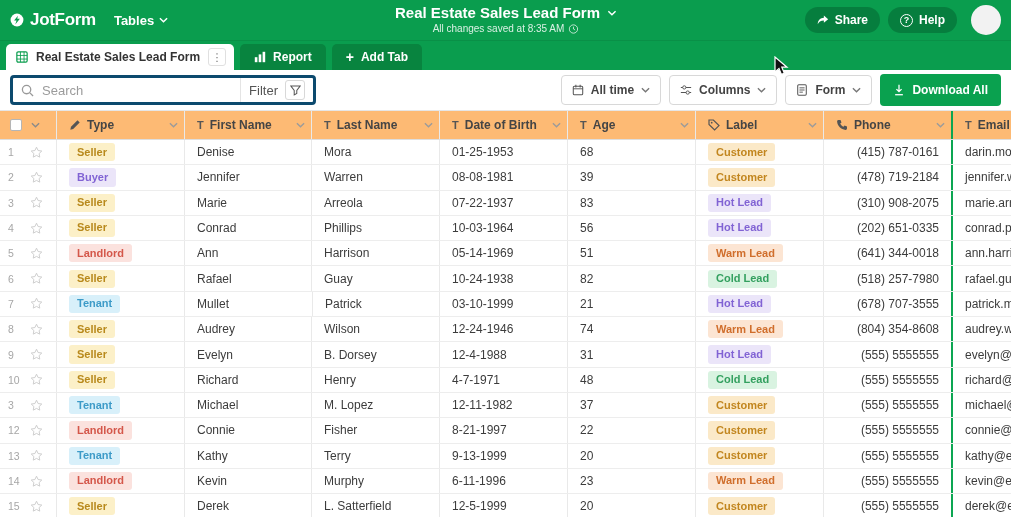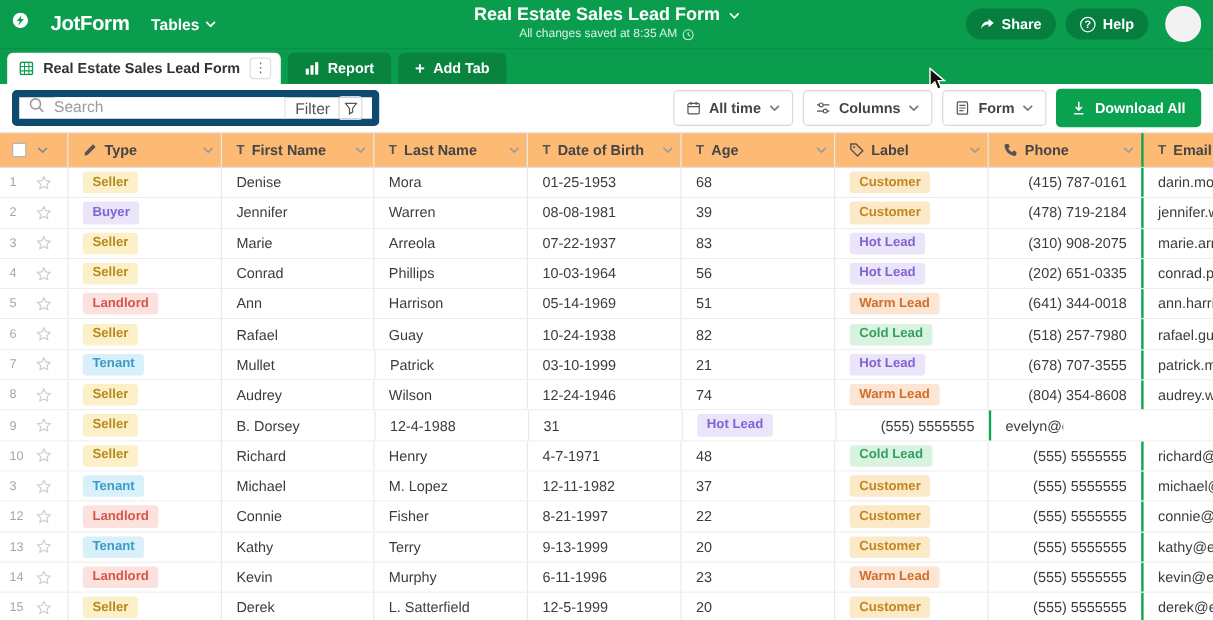--- a/index.html
+++ b/index.html
@@ -2,21 +2,21 @@
 <html><head>
 <meta charset="utf-8">
 <style>
   * { box-sizing: border-box; margin: 0; padding: 0; }
   html,body { width:1011px; height:517px; overflow:hidden; font-family:"Liberation Sans", sans-serif; background:#fff; }
   .app { width:1011px; height:517px; position:relative; overflow:hidden; }
 
   
   .topbar { height:40px; background:#0A9D4E; display:flex; align-items:center; padding:0 10px; position:relative; }
   .topbar-left { display:flex; align-items:center; gap:18px; }
-  .logo { display:flex; align-items:flex-start; gap:18px; cursor:pointer; }
+  .logo { display:flex; align-items:center; gap:6px; cursor:pointer; }
   .logo-text { color:#fff; font-size:17px; font-weight:700; letter-spacing:-0.3px; }
   .tables-menu { display:flex; align-items:center; gap:5px; color:#fff; font-size:13px; font-weight:600; cursor:pointer; }
   .chev { display:inline-flex; width:9px; height:6px; }
   .chev svg { width:100%; height:100%; }
   .topbar-center { position:absolute; left:50%; top:4px; transform:translateX(-50%); text-align:center; color:#fff; }
   .title-row { display:flex; align-items:center; gap:7px; justify-content:center; }
   .page-title { font-size:15px; font-weight:700; color:#fff; }
   .subtitle { margin-top:2px; font-size:10px; color:rgba(255,255,255,0.85); display:flex; align-items:center; gap:4px; justify-content:center; }
   .topbar-right { margin-left:auto; display:flex; align-items:center; gap:8px; }
   .pill-btn { height:26px; border-radius:14px; background:#067E3E; color:#fff; font-size:12px; font-weight:600; display:flex; align-items:center; gap:6px; padding:0 12px; border:none; cursor:pointer; }
@@ -30,21 +30,21 @@
   .tab-active-label { font-size:12px; font-weight:700; color:#333; }
   .kebab-box { width:18px; height:18px; border:1px solid #E0E0E0; border-radius:3px; display:flex; align-items:center; justify-content:center; color:#777; font-size:11px; line-height:1; }
   .tab-green { background:#08843F; color:#fff; padding:0 14px; gap:7px; font-size:12px; font-weight:600; }
   .icon12 { display:inline-flex; width:12px; height:12px; }
   .icon12 svg, .icon14 svg { width:100%; height:100%; }
   .icon14 { display:inline-flex; width:14px; height:14px; }
   .plus { font-size:14px; font-weight:700; line-height:1; }
 
   
   .toolbar { height:41px; background:#fff; display:flex; align-items:center; padding:0 10px; gap:8px; border-bottom:1px solid #E6E6E6; }
-  .searchbox { width:306px; height:30px; border:6px solid #0c4a6e; border-radius:4px; display:flex; align-items:flex-start; background:#fff; }
+  .searchbox { width:306px; height:30px; border:3px solid #0c4a6e; border-radius:4px; display:flex; align-items:center; background:#fff; }
   .search-icon { margin:0 8px; display:inline-flex; width:13px; height:13px; }
   .search-input { flex:1; border:none; outline:none; font-size:13px; color:#333; min-width:0; font-family:"Liberation Sans", sans-serif; }
   .search-input::placeholder { color:#9B9B9B; }
   .filter-part { border-left:1px solid #E4E4E4; height:100%; display:flex; align-items:center; gap:7px; padding:0 8px; cursor:pointer; }
   .filter-label { font-size:13px; color:#555; }
   .funnel-box { width:20px; height:20px; border:1px solid #D8D8D8; border-radius:3px; display:flex; align-items:center; justify-content:center; color:#555; }
   .toolbar-right { margin-left:auto; display:flex; align-items:center; gap:8px; }
   .drop-btn { height:30px; border:1px solid #D8D8D8; border-radius:4px; background:#fff; display:flex; align-items:center; gap:7px; padding:0 10px; font-size:12px; color:#444; font-weight:600; cursor:pointer; }
   .drop-btn .chev { color:#777; }
   .green-btn { height:30px; border:none; border-radius:4px; background:#0AA14F; color:#fff; font-size:12px; font-weight:700; display:flex; align-items:center; gap:7px; padding:16px 13px; cursor:pointer; }
@@ -639,20 +639,23 @@
             <span class="rownum">9</span>
             <span class="star">
               <svg viewBox="0 0 16 16" fill="none" stroke="currentColor" stroke-width="1.2">
                 <path d="M8 1.5l2 4.1 4.5.6-3.3 3.1.8 4.4L8 11.6l-4 2.1.8-4.4L1.5 6.2l4.5-.6z"></path>
               </svg>
             </span>
           </div>
           <div class="cell col-type">
             <span class="badge" style="background: rgb(252, 240, 200); color: rgb(184, 137, 28);">Seller</span>
           </div>
+          <div class="cell col-first">
+            <span>Evelyn</span>
+          </div>
           <div class="cell col-last">
             <span>B. Dorsey</span>
           </div>
           <div class="cell col-dob">
             <span>12-4-1988</span>
           </div>
           <div class="cell col-age">
             <span>31</span>
           </div>
           <div class="cell col-label">

